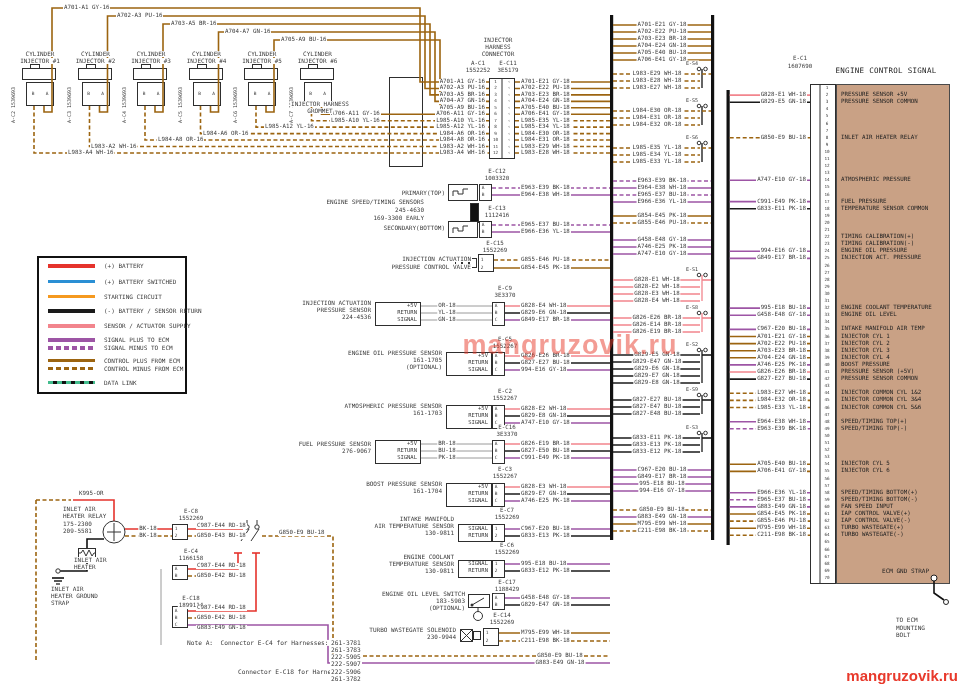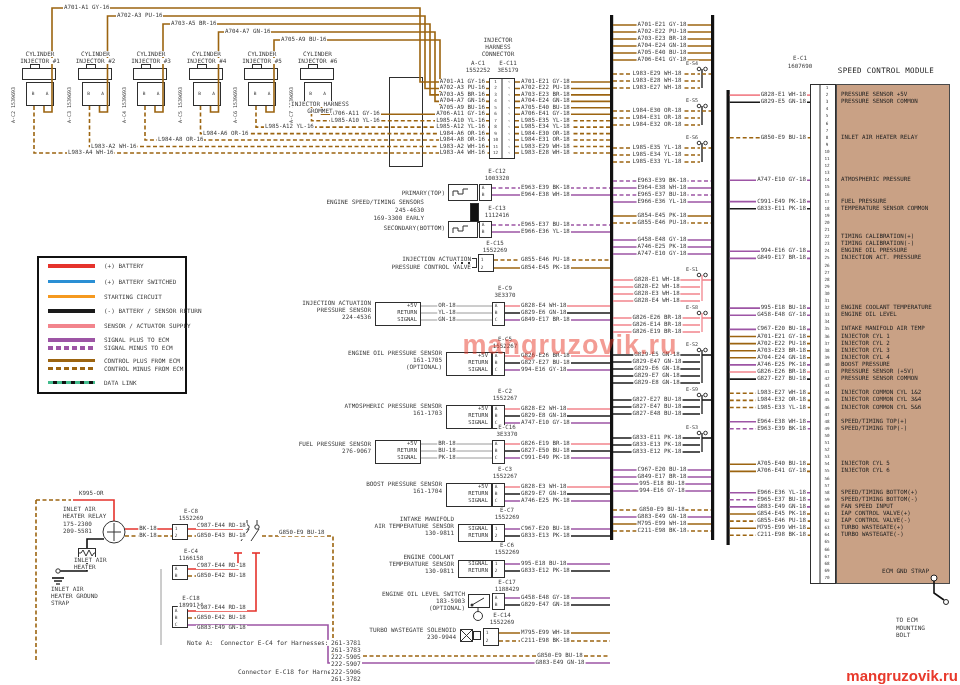--- a/index.html
+++ b/index.html
@@ -613,21 +613,21 @@
     <div class="lbl ctr" style="font-size: 5.8px; left: 662px; top: 470px;">C967-E20 BU-18</div>
     <div class="lbl ctr" style="font-size: 5.8px; left: 662px; top: 477px;">G849-E17 BR-18</div>
     <div class="lbl ctr" style="font-size: 5.8px; left: 662px; top: 484px;">995-E18 BU-18</div>
     <div class="lbl ctr" style="font-size: 5.8px; left: 662px; top: 491px;">994-E16 GY-18</div>
     <div class="lbl ctr" style="font-size: 5.8px; left: 662px; top: 510px;">G850-E9 BU-18</div>
     <div class="lbl ctr" style="font-size: 5.8px; left: 662px; top: 517px;">G883-E49 GN-18</div>
     <div class="lbl ctr" style="font-size: 5.8px; left: 662px; top: 524px;">M795-E99 WH-18</div>
     <div class="lbl ctr" style="font-size: 5.8px; left: 662px; top: 531px;">C211-E98 BK-18</div>
     <div class="lbl ctr" style="font-size: 5.8px; left: 800px; top: 59px;">E-C1</div>
     <div class="lbl ctr" style="font-size: 5.8px; left: 800px; top: 66.5px;">1607690</div>
-    <div class="lbl ctr" style="font-size: 7.5px; color: rgb(34, 34, 34); letter-spacing: 0.3px; left: 886px; top: 71px;">SPEED CONTROL MODULE</div>
+    <div class="lbl ctr" style="font-size: 7.5px; color: rgb(34, 34, 34); letter-spacing: 0.3px; left: 886px; top: 71px;">ENGINE CONTROL SIGNAL</div>
     <div class="bx" style="left: 810px; top: 84px; width: 26px; height: 500px;"></div>
     <div class="lbl ctr nobg" style="font-size: 4.3px; left: 827px; top: 88px;">1</div>
     <div class="lbl ctr nobg" style="font-size: 4.3px; left: 827px; top: 95.1px;">2</div>
     <div class="lbl ctr nobg" style="font-size: 4.3px; left: 827px; top: 102.2px;">3</div>
     <div class="lbl ctr nobg" style="font-size: 4.3px; left: 827px; top: 109.3px;">4</div>
     <div class="lbl ctr nobg" style="font-size: 4.3px; left: 827px; top: 116.4px;">5</div>
     <div class="lbl ctr nobg" style="font-size: 4.3px; left: 827px; top: 123.5px;">6</div>
     <div class="lbl ctr nobg" style="font-size: 4.3px; left: 827px; top: 130.6px;">7</div>
     <div class="lbl ctr nobg" style="font-size: 4.3px; left: 827px; top: 137.7px;">8</div>
     <div class="lbl ctr nobg" style="font-size: 4.3px; left: 827px; top: 144.8px;">9</div>

